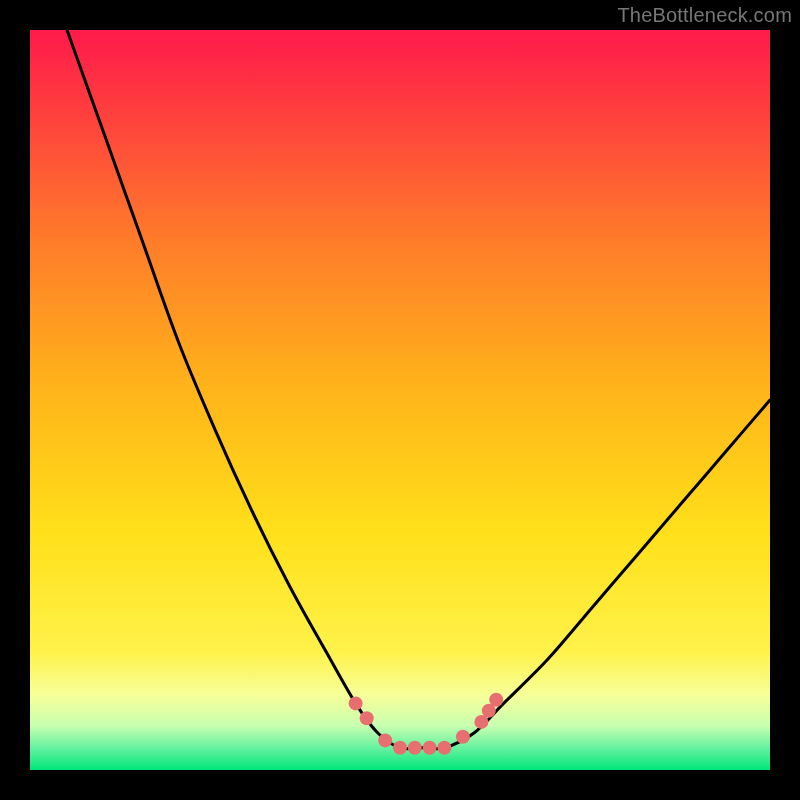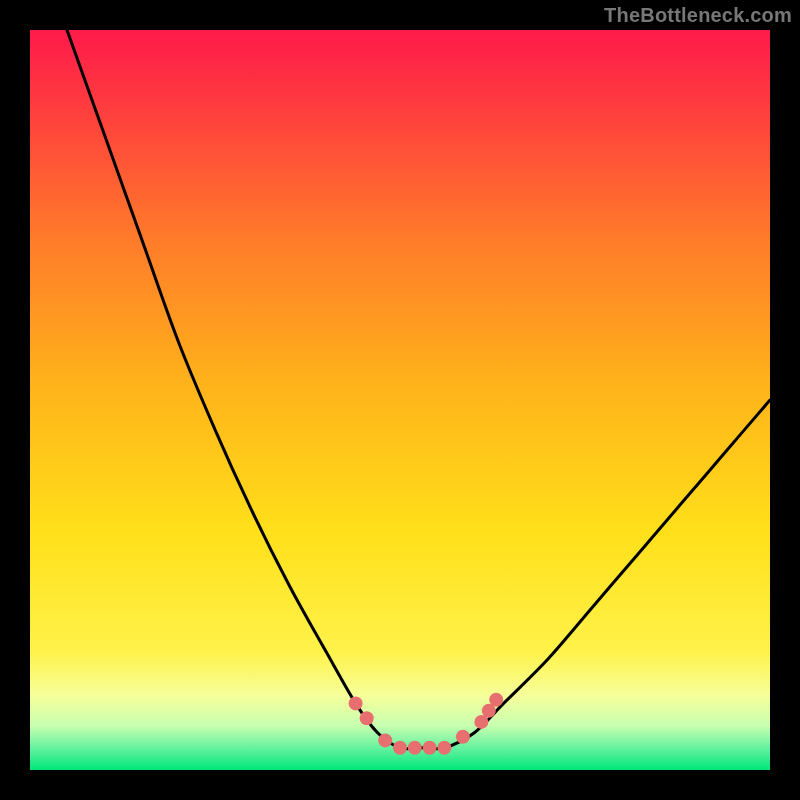--- a/index.html
+++ b/index.html
@@ -25,21 +25,21 @@
     width: 740px;
     height: 740px;
     overflow: hidden;
   }
   .watermark {
     position: absolute;
     top: 4px;
     right: 8px;
     color: #777;
     font-size: 20px;
-    font-weight: 700;
+    font-weight: 400;
     letter-spacing: 0.2px;
   }
   svg { display: block; }
 </style>
 </head>
 <body>
 
 <div class="frame">
   <div class="watermark">TheBottleneck.com</div>
 

